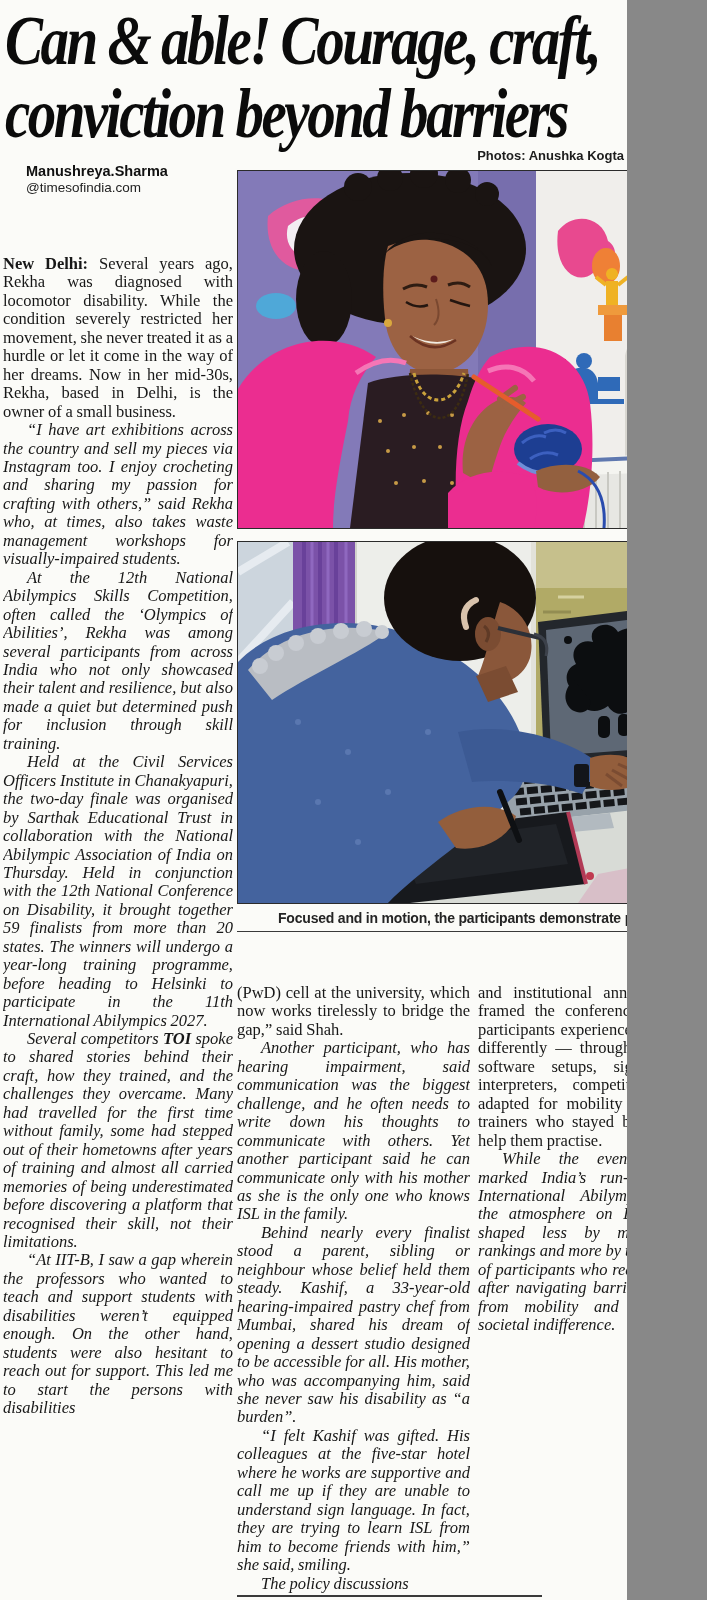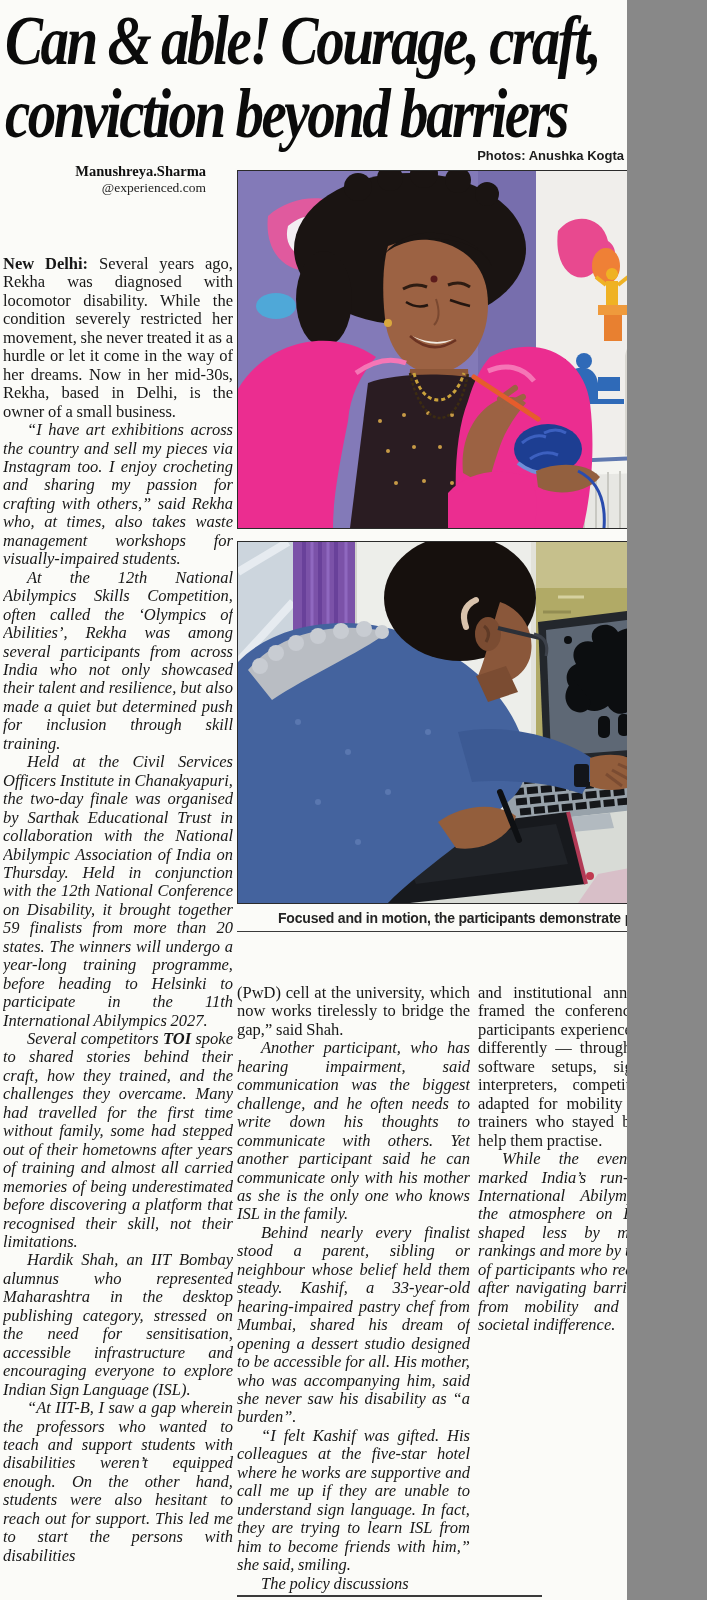--- a/index.html
+++ b/index.html
@@ -8,22 +8,22 @@
   html,body{margin:0;padding:0;background:#888;}
   .page{position:relative;width:627px;height:1600px;background:var(--page-background);overflow:hidden;
         font-family:"Liberation Serif",serif;color:var(--body-text);}
   .headline{position:absolute;left:5px;top:4px;width:700px;margin:0;
             font-family:"Liberation Serif",serif;font-style:italic;font-weight:bold;
             font-size:57px;line-height:60px;letter-spacing:-2.5px;color:var(--headline-text);
             transform:scaleY(1.22);transform-origin:0 0;white-space:nowrap;}
   .hl-line{display:block;}
   .credit{position:absolute;top:148px;right:3px;font-family:"Liberation Sans",sans-serif;
           font-weight:bold;font-size:13px;color:#1c1c1c;}
-  .byline{position:absolute;top:163px;left:51px;width:155px;text-align:right;
-          font-family:Liberation Serif, serif;}
+  .byline{position:absolute;top:163px;left:26px;width:155px;text-align:left;
+          font-family:Liberation Sans, sans-serif;}
   .byline-name{font-weight:bold;font-size:14.5px;line-height:17px;color:#101010;}
   .byline-handle{font-size:13.5px;line-height:16px;color:#222;}
   .col{position:absolute;text-align:justify;font-size:16.5px;line-height:18.45px;
        color:var(--body-text);overflow:hidden;hyphens:auto;-webkit-hyphens:auto;word-spacing:-0.4px;margin-top:44px;}
   .col p{margin:0;}
   .col p.indent{text-indent:24px;font-style:italic;}
   .b{font-weight:bold;}
   .col-left{left:3px;top:211px;width:230px;height:1386px;}
   .col-middle{left:237px;top:940px;width:233px;height:658px;}
   .col-right{left:478px;top:940px;width:228px;height:658px;}
@@ -45,30 +45,29 @@
 
   <h1 class="headline">
     <span class="hl-line">Can &amp; able! Courage, craft,</span>
     <span class="hl-line">conviction beyond barriers</span>
   </h1>
 
   <div class="credit">Photos: Anushka Kogta</div>
 
   <div class="byline">
     <div class="byline-name">Manushreya.Sharma</div>
-    <div class="byline-handle">@experienced.com</div>
+    <div class="byline-handle">@timesofindia.com</div>
   </div>
 
   <div class="col col-left">
       <p class="para"><span class="b">New Delhi: </span><span>Several years ago, Rekha was diagnosed with locomotor disability. While the condition severely restricted her movement, she never treated it as a hurdle or let it come in the way of her dreams. Now in her mid-30s, Rekha, based in Delhi, is the owner of a small business.</span></p>
       <p class="para indent"><span>“I have art exhibitions across the country and sell my pieces via Instagram too. I enjoy crocheting and sharing my passion for crafting with others,” said Rekha who, at times, also takes waste management workshops for visually-impaired students.</span></p>
       <p class="para indent"><span>At the 12th National Abilympics Skills Competition, often called the ‘Olympics of Abilities’, Rekha was among several participants from across India who not only showcased their talent and resilience, but also made a quiet but determined push for inclusion through skill training.</span></p>
       <p class="para indent"><span>Held at the Civil Services Officers Institute in Chanakyapuri, the two-day finale was organised by Sarthak Educational Trust in collaboration with the National Abilympic Association of India on Thursday. Held in conjunction with the 12th National Conference on Disability, it brought together 59 finalists from more than 20 states. The winners will undergo a year-long training programme, before heading to Helsinki to participate in the 11th International Abilympics 2027.</span></p>
       <p class="para indent"><span>Several competitors </span><span class="b">TOI</span><span> spoke to shared stories behind their craft, how they trained, and the challenges they overcame. Many had travelled for the first time without family, some had stepped out of their hometowns after years of training and almost all carried memories of being underestimated before discovering a platform that recognised their skill, not their limitations.</span></p>
-      <p class="para indent"><span>Hardik Shah, an IIT Bombay alumnus who represented Maharashtra in the desktop publishing category, stressed on the need for sensitisation, accessible infrastructure and encouraging everyone to explore Indian Sign Language (ISL).</span></p>
       <p class="para indent"><span>“At IIT-B, I saw a gap wherein the professors who wanted to teach and support students with disabilities weren’t equipped enough. On the other hand, students were also hesitant to reach out for support. This led me to start the persons with disabilities</span></p>
     </div>
 
   <figure class="photo photo-1">
     <svg viewBox="0 0 467 357" preserveAspectRatio="none">
       <g>
         <rect width="467" height="357" fill="#837ab8"></rect>
         <rect x="240" width="60" height="357" fill="#776ead"></rect>
         <rect x="298" width="169" height="357" fill="#f0eeeb"></rect>
         <rect x="410" y="0" width="3" height="130" fill="#b5b3af"></rect>

